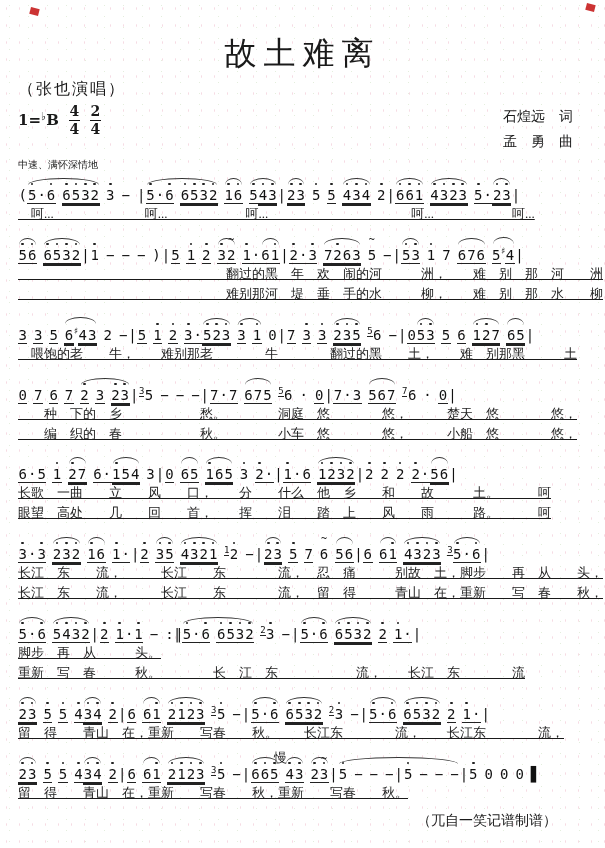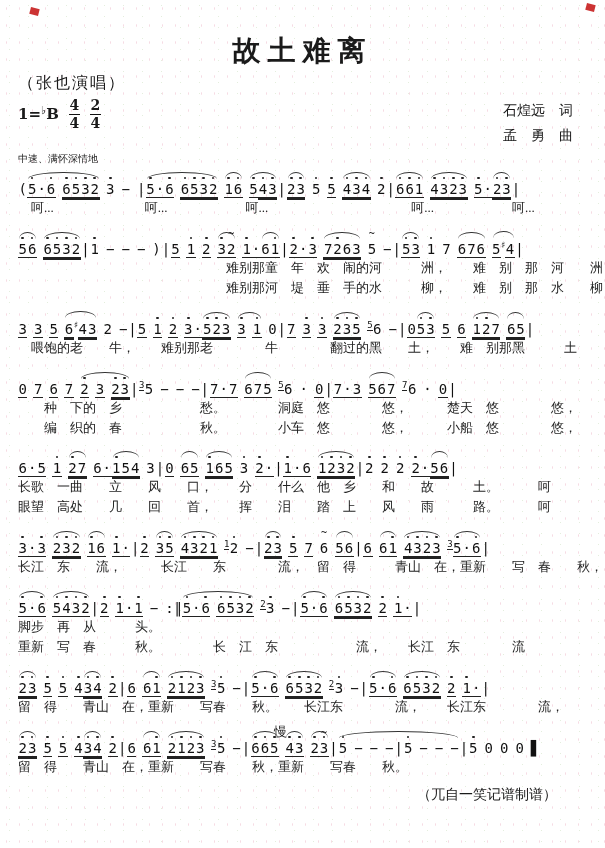--- a/index.html
+++ b/index.html
@@ -10,32 +10,32 @@
       radial-gradient(#e4eedd 0.7px, transparent 0.9px),
       #ffffff;
     background-size:13px 17px, 19px 11px;
     padding:6px 18px;
     color:#1a1a1a;
     font-family:"Liberation Serif", serif;
   }
   .corner{position:absolute;width:9px;height:7px;transform:rotate(14deg);}
   .corner.tl{left:30px;top:8px;}
   .corner.tr{right:10px;top:4px;}
-  .title{text-align:center;font-size:28px;font-weight:bold;letter-spacing:7px;margin-top:26px;font-family:"Liberation Serif",serif;}
+  .title{text-align:center;font-size:32px;font-weight:normal;letter-spacing:7px;margin-top:26px;font-family:"Liberation Serif",serif;}
   .subtitle{text-align:left;font-size:16px;margin-top:3px;letter-spacing:2px;}
   .meta-row{display:flex;justify-content:space-between;align-items:flex-start;margin-top:4px;}
   .key-sig{display:flex;align-items:center;gap:10px;font-family:"DejaVu Serif",serif;font-size:15px;font-weight:bold;justify-content:center;}
   .flat{font-size:11px;position:relative;top:-5px;font-family:"DejaVu Sans",sans-serif;}
   .ts{display:inline-flex;flex-direction:column;align-items:center;line-height:1;}
   .ts i{font-style:normal;font-size:14px;font-weight:bold;}
   .ts .tsline{width:11px;border-top:1.5px solid #111;margin:1.5px 0;height:0;}
   .credits{font-size:14px;text-align:right;line-height:1.8;padding-right:14px;}
   .tempo{font-size:10px;margin-top:4px;}
   #score{margin-top:2px;}
-  .sysline{position:relative;margin:0 0 9px 0;}
+  .sysline{position:relative;margin:0 0 9px 0;text-decoration:underline;}
   .notation{font-family:"DejaVu Sans Mono",monospace;font-size:14px;color:#111;white-space:nowrap;padding-top:13px;}
   .nt{display:inline-block;position:relative;padding:0 0.5px;}
   .nt.sp{width:5px;}
   .nt.u1{border-bottom:1.3px solid #222;}
   .nt.u2{border-bottom:1.3px solid #222;box-shadow:0 2px 0 #222;}
   .nt.hi::before{content:"";position:absolute;top:-4.5px;left:50%;margin-left:-1.3px;width:2.6px;height:2.6px;border-radius:50%;background:#222;}
   .nt.td::after{content:"~";position:absolute;top:-13px;left:50%;transform:translateX(-50%);font-size:10px;}
   .nt.grace{font-size:9px;vertical-align:6px;padding:0;}
   .nt.sym{font-family:"DejaVu Sans",sans-serif;}
   .arc{display:inline-block;position:relative;}
@@ -76,39 +76,40 @@
   </div>
   <div class="tempo">中速、满怀深情地</div>
 
   <div id="score">
       <div class="sysline">
         <div class="notation"><span class="nt">(</span><span class="arc"><span class="nt hi u1">5</span><span class="nt u1">·</span><span class="nt hi u1">6</span><span class="nt sp">&nbsp;</span><span class="nt hi u2">6</span><span class="nt hi u2">5</span><span class="nt hi u2">3</span><span class="nt hi u2">2</span></span><span class="nt sp">&nbsp;</span><span class="nt hi">3</span><span class="nt sp">&nbsp;</span><span class="nt">−</span><span class="nt sp">&nbsp;</span><span class="nt">|</span><span class="arc"><span class="nt hi u1">5</span><span class="nt u1">·</span><span class="nt hi u1">6</span><span class="nt sp">&nbsp;</span><span class="nt hi u2">6</span><span class="nt hi u2">5</span><span class="nt hi u2">3</span><span class="nt hi u2">2</span></span><span class="nt sp">&nbsp;</span><span class="arc"><span class="nt hi u1">1</span><span class="nt hi u1">6</span></span><span class="nt sp">&nbsp;</span><span class="arc"><span class="nt hi u1">5</span><span class="nt hi u2">4</span><span class="nt hi u2">3</span></span><span class="nt">|</span><span class="arc"><span class="nt hi u2">2</span><span class="nt hi u2">3</span></span><span class="nt sp">&nbsp;</span><span class="nt hi">5</span><span class="nt sp">&nbsp;</span><span class="nt hi u1">5</span><span class="nt sp">&nbsp;</span><span class="arc"><span class="nt hi u2">4</span><span class="nt hi u2">3</span><span class="nt hi u2">4</span></span><span class="nt sp">&nbsp;</span><span class="nt hi">2</span><span class="nt">|</span><span class="arc"><span class="nt hi u1">6</span><span class="nt hi u1">6</span><span class="nt hi u1">1</span></span><span class="nt sp">&nbsp;</span><span class="arc"><span class="nt hi u2">4</span><span class="nt hi u2">3</span><span class="nt hi u2">2</span><span class="nt hi u2">3</span></span><span class="nt sp">&nbsp;</span><span class="nt hi u1">5</span><span class="nt u1">·</span><span class="arc"><span class="nt hi u2">2</span><span class="nt hi u2">3</span></span><span class="nt">|</span></div>
         <div class="lyric">　呵...　　　　　　　呵...　　　　　　呵...　　　　　　　　　　　呵...　　　　　　呵...</div>
       </div>
       <div class="sysline">
         <div class="notation"><span class="arc"><span class="nt hi u1">5</span><span class="nt hi u1">6</span></span><span class="nt sp">&nbsp;</span><span class="arc"><span class="nt hi u2">6</span><span class="nt hi u2">5</span><span class="nt hi u2">3</span><span class="nt hi u2">2</span></span><span class="nt">|</span><span class="nt hi">1</span><span class="nt sp">&nbsp;</span><span class="nt">−</span><span class="nt sp">&nbsp;</span><span class="nt">−</span><span class="nt sp">&nbsp;</span><span class="nt">−</span><span class="nt sp">&nbsp;</span><span class="nt">)</span><span class="nt">|</span><span class="nt u1">5</span><span class="nt sp">&nbsp;</span><span class="nt hi u1">1</span><span class="nt sp">&nbsp;</span><span class="nt hi u1">2</span><span class="nt sp">&nbsp;</span><span class="arc"><span class="nt hi u1">3</span><span class="nt td u1">2</span></span><span class="nt sp">&nbsp;</span><span class="nt hi u1">1</span><span class="nt u1">·</span><span class="arc"><span class="nt u1">6</span><span class="nt hi u1">1</span></span><span class="nt">|</span><span class="nt hi u1">2</span><span class="nt u1">·</span><span class="nt hi u1">3</span><span class="nt sp">&nbsp;</span><span class="arc"><span class="nt u2">7</span><span class="nt hi u2">2</span><span class="nt u2">6</span><span class="nt u2">3</span></span><span class="nt sp">&nbsp;</span><span class="nt td">5</span><span class="nt sp">&nbsp;</span><span class="nt">−</span><span class="nt">|</span><span class="arc"><span class="nt hi u1">5</span><span class="nt hi u1">3</span></span><span class="nt sp">&nbsp;</span><span class="nt hi">1</span><span class="nt sp">&nbsp;</span><span class="nt">7</span><span class="nt sp">&nbsp;</span><span class="arc"><span class="nt u1">6</span><span class="nt u1">7</span><span class="nt u1">6</span></span><span class="nt sp">&nbsp;</span><span class="arc"><span class="nt u1">5</span><span class="nt grace sym">♯</span><span class="nt u1">4</span></span><span class="nt">|</span></div>
-        <div class="lyric">　　　　　　　　　　　　　　　　难别那童　年　欢　闹的河　　　洲，　　难　别　那　河　　洲</div>
+        <div class="lyric">　　　　　　　　　　　　　　　　翻过的黑　年　欢　闹的河　　　洲，　　难　别　那　河　　洲</div>
         <div class="lyric">　　　　　　　　　　　　　　　　难别那河　堤　垂　手的水　　　柳，　　难　别　那　水　　柳</div>
       </div>
       <div class="sysline">
         <div class="notation"><span class="nt u1">3</span><span class="nt sp">&nbsp;</span><span class="nt u1">3</span><span class="nt sp">&nbsp;</span><span class="nt u1">5</span><span class="nt sp">&nbsp;</span><span class="arc"><span class="nt u2">6</span><span class="nt grace sym">♯</span><span class="nt u2">4</span><span class="nt u2">3</span></span><span class="nt sp">&nbsp;</span><span class="nt">2</span><span class="nt sp">&nbsp;</span><span class="nt">−</span><span class="nt">|</span><span class="nt u1">5</span><span class="nt sp">&nbsp;</span><span class="nt hi u1">1</span><span class="nt sp">&nbsp;</span><span class="nt hi u1">2</span><span class="nt sp">&nbsp;</span><span class="nt hi u1">3</span><span class="nt u1">·</span><span class="arc"><span class="nt hi u2">5</span><span class="nt hi u2">2</span><span class="nt hi u2">3</span></span><span class="nt sp">&nbsp;</span><span class="arc"><span class="nt hi u1">3</span><span class="nt sp">&nbsp;</span><span class="nt hi u1">1</span></span><span class="nt sp">&nbsp;</span><span class="nt">0</span><span class="nt">|</span><span class="nt u1">7</span><span class="nt sp">&nbsp;</span><span class="nt hi u1">3</span><span class="nt sp">&nbsp;</span><span class="nt hi u1">3</span><span class="nt sp">&nbsp;</span><span class="arc"><span class="nt hi u2">2</span><span class="nt hi u2">3</span><span class="nt hi u2">5</span></span><span class="nt sp">&nbsp;</span><span class="nt grace u1">5</span><span class="nt">6</span><span class="nt sp">&nbsp;</span><span class="nt">−</span><span class="nt">|</span><span class="nt u1">0</span><span class="arc"><span class="nt hi u1">5</span><span class="nt hi u1">3</span></span><span class="nt sp">&nbsp;</span><span class="nt u1">5</span><span class="nt sp">&nbsp;</span><span class="nt u1">6</span><span class="nt sp">&nbsp;</span><span class="arc"><span class="nt hi u2">1</span><span class="nt hi u2">2</span><span class="nt u2">7</span></span><span class="nt sp">&nbsp;</span><span class="arc"><span class="nt u2">6</span><span class="nt u2">5</span></span><span class="nt">|</span></div>
         <div class="lyric">　喂饱的老　　牛，　　难别那老　　　　牛　　　　翻过的黑　　土，　　难　别那黑　　　土</div>
       </div>
       <div class="sysline">
         <div class="notation"><span class="nt u1">0</span><span class="nt sp">&nbsp;</span><span class="nt u1">7</span><span class="nt sp">&nbsp;</span><span class="nt u1">6</span><span class="nt sp">&nbsp;</span><span class="nt u1">7</span><span class="nt sp">&nbsp;</span><span class="arc"><span class="nt hi u1">2</span><span class="nt sp">&nbsp;</span><span class="nt u1">3</span><span class="nt sp">&nbsp;</span><span class="nt hi u2">2</span><span class="nt hi u2">3</span></span><span class="nt">|</span><span class="nt grace u1">3</span><span class="nt">5</span><span class="nt sp">&nbsp;</span><span class="nt">−</span><span class="nt sp">&nbsp;</span><span class="nt">−</span><span class="nt sp">&nbsp;</span><span class="nt">−</span><span class="nt">|</span><span class="nt u1">7</span><span class="nt u1">·</span><span class="nt u1">7</span><span class="nt sp">&nbsp;</span><span class="arc"><span class="nt u1">6</span><span class="nt u1">7</span><span class="nt u1">5</span></span><span class="nt sp">&nbsp;</span><span class="nt grace u1">5</span><span class="nt">6</span><span class="nt sp">&nbsp;</span><span class="nt">·</span><span class="nt sp">&nbsp;</span><span class="nt u1">0</span><span class="nt">|</span><span class="nt u1">7</span><span class="nt u1">·</span><span class="nt u1">3</span><span class="nt sp">&nbsp;</span><span class="arc"><span class="nt u1">5</span><span class="nt u1">6</span><span class="nt u1">7</span></span><span class="nt sp">&nbsp;</span><span class="nt grace u1">7</span><span class="nt">6</span><span class="nt sp">&nbsp;</span><span class="nt">·</span><span class="nt sp">&nbsp;</span><span class="nt u1">0</span><span class="nt">|</span></div>
         <div class="lyric">　　种　下的　乡　　　　　　愁。　　　　洞庭　悠　　　　悠，　　　楚天　悠　　　　悠，</div>
         <div class="lyric">　　编　织的　春　　　　　　秋。　　　　小车　悠　　　　悠，　　　小船　悠　　　　悠，</div>
       </div>
       <div class="sysline">
         <div class="notation"><span class="nt u1">6</span><span class="nt u1">·</span><span class="nt u1">5</span><span class="nt sp">&nbsp;</span><span class="nt hi u1">1</span><span class="nt sp">&nbsp;</span><span class="arc"><span class="nt hi u2">2</span><span class="nt u2">7</span></span><span class="nt sp">&nbsp;</span><span class="nt u1">6</span><span class="nt u1">·</span><span class="arc"><span class="nt hi u2">1</span><span class="nt u2">5</span><span class="nt u2">4</span></span><span class="nt sp">&nbsp;</span><span class="nt">3</span><span class="nt">|</span><span class="nt u1">0</span><span class="nt sp">&nbsp;</span><span class="arc"><span class="nt u1">6</span><span class="nt u1">5</span></span><span class="nt sp">&nbsp;</span><span class="arc"><span class="nt hi u2">1</span><span class="nt u2">6</span><span class="nt u2">5</span></span><span class="nt sp">&nbsp;</span><span class="nt hi">3</span><span class="nt sp">&nbsp;</span><span class="nt hi u1">2</span><span class="nt u1">·</span><span class="nt">|</span><span class="nt hi u1">1</span><span class="nt u1">·</span><span class="nt u1">6</span><span class="nt sp">&nbsp;</span><span class="arc"><span class="nt hi u2">1</span><span class="nt hi u2">2</span><span class="nt hi u2">3</span><span class="nt hi u2">2</span></span><span class="nt">|</span><span class="nt hi">2</span><span class="nt sp">&nbsp;</span><span class="nt hi">2</span><span class="nt sp">&nbsp;</span><span class="nt hi">2</span><span class="nt sp">&nbsp;</span><span class="nt hi u1">2</span><span class="nt u1">·</span><span class="arc"><span class="nt u2">5</span><span class="nt u2">6</span></span><span class="nt">|</span></div>
         <div class="lyric">长歌　一曲　　立　　风　　口，　　分　　什么　他　乡　　和　　故　　　土。　　　呵</div>
         <div class="lyric">眼望　高处　　几　　回　　首，　　挥　　泪　　踏　上　　风　　雨　　　路。　　　呵</div>
       </div>
       <div class="sysline">
         <div class="notation"><span class="nt hi u1">3</span><span class="nt u1">·</span><span class="nt hi u1">3</span><span class="nt sp">&nbsp;</span><span class="arc"><span class="nt hi u2">2</span><span class="nt hi u2">3</span><span class="nt hi u2">2</span></span><span class="nt sp">&nbsp;</span><span class="arc"><span class="nt hi u1">1</span><span class="nt u1">6</span></span><span class="nt sp">&nbsp;</span><span class="nt hi u1">1</span><span class="nt u1">·</span><span class="nt">|</span><span class="nt hi u1">2</span><span class="nt sp">&nbsp;</span><span class="arc"><span class="nt hi u1">3</span><span class="nt hi u1">5</span></span><span class="nt sp">&nbsp;</span><span class="arc"><span class="nt hi u2">4</span><span class="nt hi u2">3</span><span class="nt hi u2">2</span><span class="nt hi u2">1</span></span><span class="nt sp">&nbsp;</span><span class="nt grace u1">1</span><span class="nt hi">2</span><span class="nt sp">&nbsp;</span><span class="nt">−</span><span class="nt">|</span><span class="arc"><span class="nt hi u2">2</span><span class="nt hi u2">3</span></span><span class="nt sp">&nbsp;</span><span class="nt hi u1">5</span><span class="nt sp">&nbsp;</span><span class="nt u1">7</span><span class="nt sp">&nbsp;</span><span class="nt td">6</span><span class="nt sp">&nbsp;</span><span class="arc"><span class="nt u1">5</span><span class="nt u1">6</span></span><span class="nt">|</span><span class="nt u1">6</span><span class="nt sp">&nbsp;</span><span class="arc"><span class="nt u1">6</span><span class="nt hi u1">1</span></span><span class="nt sp">&nbsp;</span><span class="arc"><span class="nt hi u2">4</span><span class="nt hi u2">3</span><span class="nt hi u2">2</span><span class="nt hi u2">3</span></span><span class="nt sp">&nbsp;</span><span class="nt grace u1">3</span><span class="arc"><span class="nt hi u1">5</span><span class="nt u1">·</span><span class="nt hi u1">6</span></span><span class="nt">|</span></div>
+        <div class="lyric">长江　东　　流，　　　长江　　东　　　　流，　忍　痛　　　别故　土，脚步　　再　从　　头，</div>
         <div class="lyric">长江　东　　流，　　　长江　　东　　　　流，　留　得　　　青山　在，重新　　写　春　　秋，</div>
       </div>
       <div class="sysline">
         <div class="notation"><span class="arc"><span class="nt hi u1">5</span><span class="nt u1">·</span><span class="nt hi u1">6</span></span><span class="nt sp">&nbsp;</span><span class="arc"><span class="nt hi u1">5</span><span class="nt hi u1">4</span><span class="nt hi u1">3</span><span class="nt hi u1">2</span></span><span class="nt">|</span><span class="nt hi u1">2</span><span class="nt sp">&nbsp;</span><span class="nt hi u1">1</span><span class="nt u1">·</span><span class="nt hi u1">1</span><span class="nt sp">&nbsp;</span><span class="nt">−</span><span class="nt sp">&nbsp;</span><span class="nt">:</span><span class="nt sym">‖</span><span class="arc"><span class="nt hi u1">5</span><span class="nt u1">·</span><span class="nt hi u1">6</span><span class="nt sp">&nbsp;</span><span class="nt hi u1">6</span><span class="nt hi u1">5</span><span class="nt hi u1">3</span><span class="nt hi u1">2</span></span><span class="nt sp">&nbsp;</span><span class="nt grace u1">2</span><span class="nt hi">3</span><span class="nt sp">&nbsp;</span><span class="nt">−</span><span class="nt">|</span><span class="arc"><span class="nt hi u1">5</span><span class="nt u1">·</span><span class="nt hi u1">6</span></span><span class="nt sp">&nbsp;</span><span class="arc"><span class="nt hi u2">6</span><span class="nt hi u2">5</span><span class="nt hi u2">3</span><span class="nt hi u2">2</span></span><span class="nt sp">&nbsp;</span><span class="nt hi u1">2</span><span class="nt sp">&nbsp;</span><span class="nt hi u1">1</span><span class="nt u1">·</span><span class="nt">|</span></div>
         <div class="lyric">脚步　再　从　　　头。</div>
         <div class="lyric">重新　写　春　　　秋。　　　　长　江　东　　　　　　流，　　长江　东　　　　流</div>
       </div>
       <div class="sysline">
         <div class="notation"><span class="arc"><span class="nt hi u2">2</span><span class="nt hi u2">3</span></span><span class="nt sp">&nbsp;</span><span class="nt hi u1">5</span><span class="nt sp">&nbsp;</span><span class="nt hi u1">5</span><span class="nt sp">&nbsp;</span><span class="nt hi u1">4</span><span class="arc"><span class="nt hi u2">3</span><span class="nt hi u2">4</span></span><span class="nt sp">&nbsp;</span><span class="nt hi u1">2</span><span class="nt">|</span><span class="nt u1">6</span><span class="nt sp">&nbsp;</span><span class="arc"><span class="nt u1">6</span><span class="nt hi u1">1</span></span><span class="nt sp">&nbsp;</span><span class="arc"><span class="nt hi u2">2</span><span class="nt hi u2">1</span><span class="nt hi u2">2</span><span class="nt hi u2">3</span></span><span class="nt sp">&nbsp;</span><span class="nt grace u1">3</span><span class="nt hi">5</span><span class="nt sp">&nbsp;</span><span class="nt">−</span><span class="nt">|</span><span class="arc"><span class="nt hi u1">5</span><span class="nt u1">·</span><span class="nt hi u1">6</span></span><span class="nt sp">&nbsp;</span><span class="arc"><span class="nt hi u2">6</span><span class="nt hi u2">5</span><span class="nt hi u2">3</span><span class="nt hi u2">2</span></span><span class="nt sp">&nbsp;</span><span class="nt grace u1">2</span><span class="nt hi">3</span><span class="nt sp">&nbsp;</span><span class="nt">−</span><span class="nt">|</span><span class="arc"><span class="nt hi u1">5</span><span class="nt u1">·</span><span class="nt hi u1">6</span></span><span class="nt sp">&nbsp;</span><span class="arc"><span class="nt hi u2">6</span><span class="nt hi u2">5</span><span class="nt hi u2">3</span><span class="nt hi u2">2</span></span><span class="nt sp">&nbsp;</span><span class="nt hi u1">2</span><span class="nt sp">&nbsp;</span><span class="nt hi u1">1</span><span class="nt u1">·</span><span class="nt">|</span></div>
         <div class="lyric">留　得　　青山　在，重新　　写春　　秋。　　长江东　　　　流，　　长江东　　　　流，</div>

